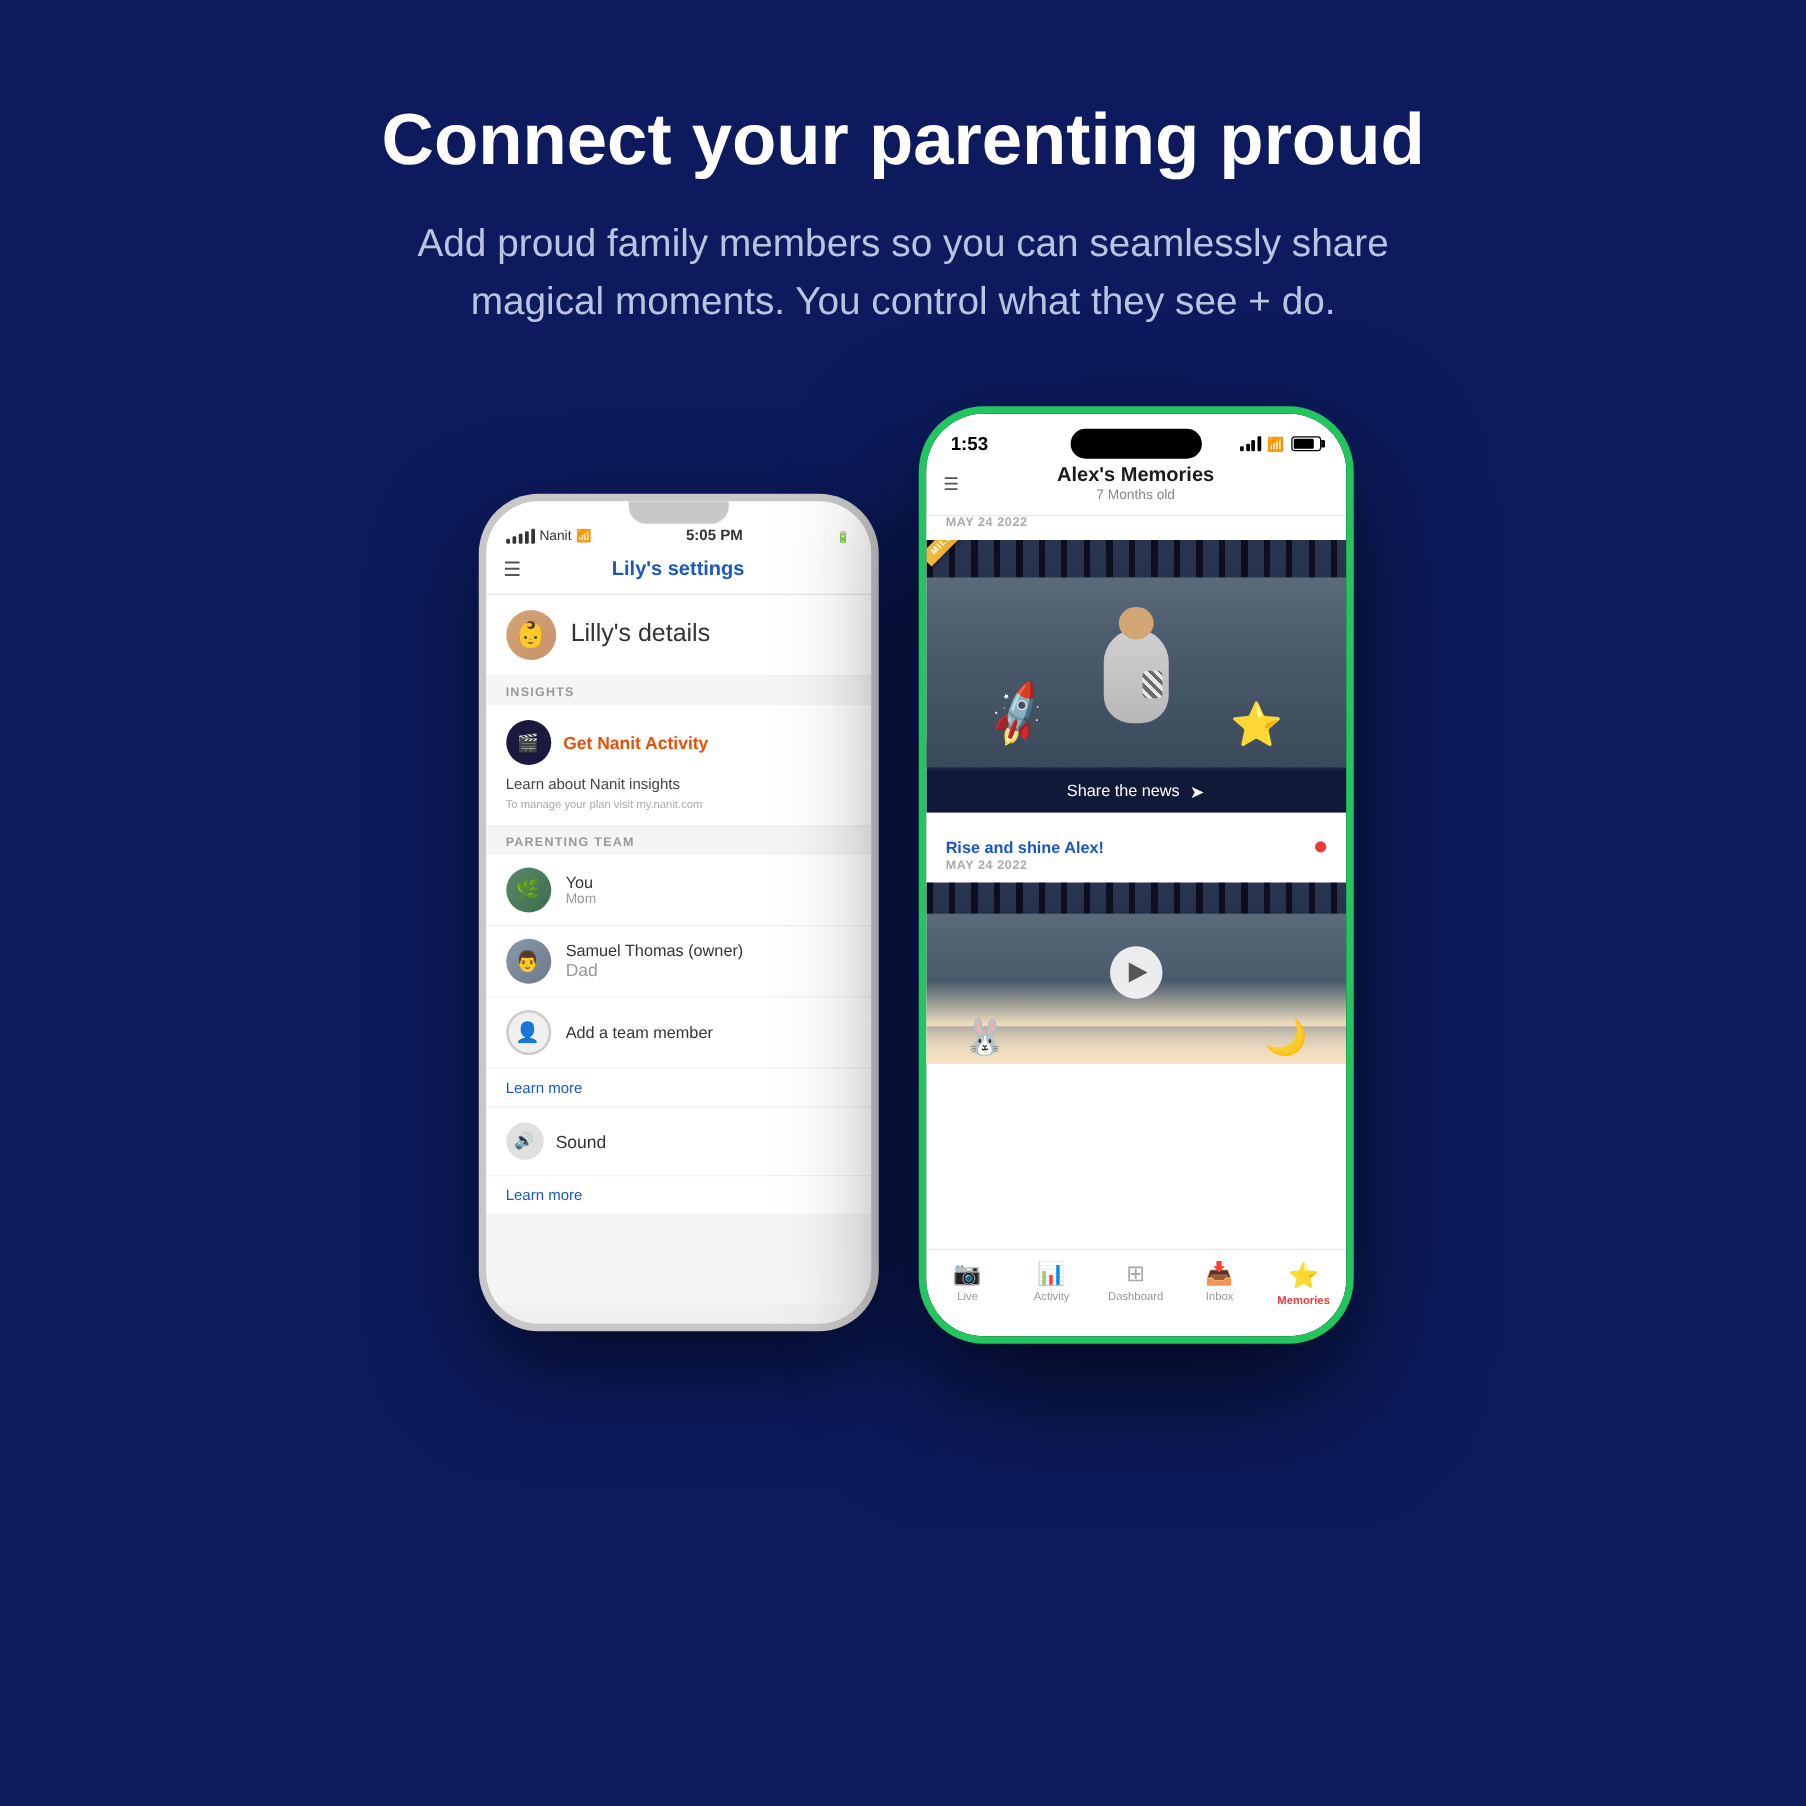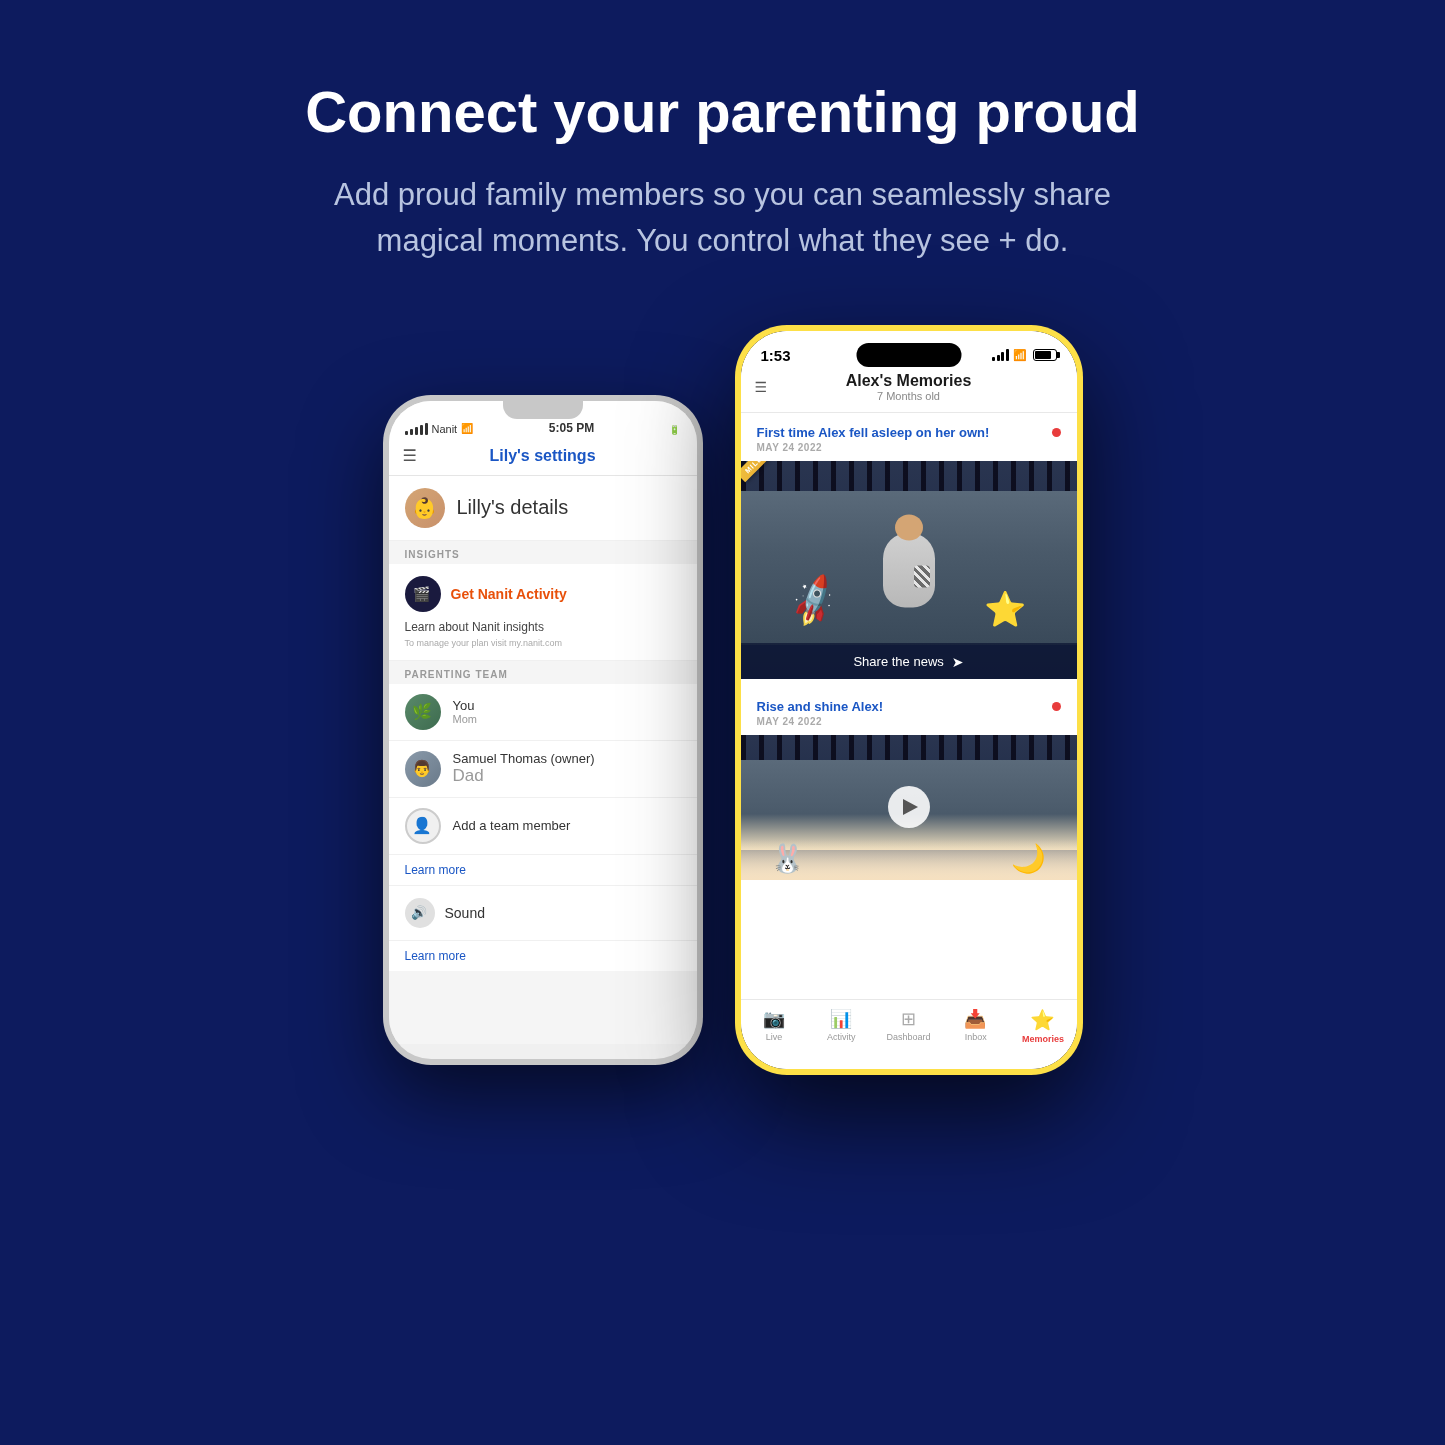--- a/index.html
+++ b/index.html
@@ -87,21 +87,21 @@
               <div style="font-size:11px; color:#999;">Mom</div>
             </div>
           </div>
 
           <div style="background:#fff; display:flex; align-items:center; padding:10px 16px; border-bottom:1px solid #f0f0f0;">
             <div style="width:36px; height:36px; border-radius:50%; margin-right:12px; background:linear-gradient(135deg,#8a9aaa,#6a7a8a); display:flex; align-items:center; justify-content:center; flex-shrink:0; overflow:hidden;">
               <span style="font-size:16px;">👨</span>
             </div>
             <div>
               <div style="font-size:13px; color:#333; font-weight:500;">Samuel Thomas (owner)</div>
-              <div style="font-size:17px; color:#999;">Dad</div>
+              <div style="font-size:14px; color:#999;">Dad</div>
             </div>
           </div>
 
           <div style="background:#fff; display:flex; align-items:center; padding:10px 16px; border-bottom:1px solid #f0f0f0;">
             <div style="width:36px; height:36px; border-radius:50%; margin-right:12px; border:2px solid #ccc; background:#f0f0f0; display:flex; align-items:center; justify-content:center; flex-shrink:0;">
               <span style="font-size:16px; color:#999;">👤</span>
             </div>
             <div style="font-size:13px; color:#333; font-weight:500;">Add a team member</div>
           </div>
 
@@ -111,21 +111,21 @@
             <div style="width:30px; height:30px; border-radius:50%; background:#e0e0e0; display:flex; align-items:center; justify-content:center; font-size:13px;">🔊</div>
             <span style="font-size:14px; color:#333;">Sound</span>
           </div>
 
           <div style="font-size:12px; color:#1a56c4; padding:8px 16px; background:#fff;">Learn more</div>
 
         </div>
       </div>
     </div>
 
-    <div style="position:absolute; right:0; top:0; width:348px; height:750px; background:#fde047; border-radius:52px; box-shadow:0 40px 100px rgba(0,0,0,0.7); z-index:2; overflow:hidden;">
+    <div style="position:absolute; right:0; top:0; width:348px; height:750px; background:#22c55e; border-radius:52px; box-shadow:0 40px 100px rgba(0,0,0,0.7); z-index:2; overflow:hidden;">
       <div style="position:absolute; inset:6px; background:#111; border-radius:46px; overflow:hidden;">
         <div style="position:absolute; inset:0; background:#f8f8f8; border-radius:46px; overflow:hidden; display:flex; flex-direction:column;">
 
           <div style="position:absolute; top:12px; left:50%; transform:translateX(-50%); width:105px; height:24px; background:#000; border-radius:20px; z-index:10;"></div>
 
           <div style="background:#fff; padding:16px 20px 4px; display:flex; justify-content:space-between; align-items:center; flex-shrink:0;">
             <span style="font-size:15px; font-weight:700; color:#000;">1:53</span>
             <div style="display:flex; align-items:center; gap:5px;">
 
               <div style="display:flex; align-items:flex-end; gap:1.5px;">
@@ -148,24 +148,20 @@
             <span style="position:absolute; left:14px; font-size:14px; color:#555;">☰</span>
             <div style="text-align:center;">
               <div style="font-size:16px; font-weight:700; color:#1a1a1a;">Alex's Memories</div>
               <div style="font-size:11px; color:#888;">7 Months old</div>
             </div>
           </div>
 
           <div style="flex:1; overflow-y:auto; background:#fff;">
 
             <div style="background:#fff; margin-bottom:1px;">
-              <div style="display:flex; align-items:center; justify-content:space-between; padding:12px 16px 2px;">
-                <span style="font-size:13px; font-weight:600; color:#1a56c4; flex:1; padding-right:8px;">First time Alex fell asleep on her own!</span>
-                <div style="width:9px; height:9px; border-radius:50%; background:#e83c3c; flex-shrink:0;"></div>
-              </div>
               <div style="font-size:10px; color:#aaa; letter-spacing:0.5px; padding:0 16px 8px; font-weight:600;">MAY 24 2022</div>
 
               <div style="position:relative; width:100%; height:218px; background:linear-gradient(180deg,#2a3550 0%, #1e2b47 50%, #151f38 100%); overflow:hidden;">
 
                 <div style="position:absolute; top:0; left:0; right:0; height:30px; background:repeating-linear-gradient(90deg,#0a0a1a 0px,#0a0a1a 5px,transparent 5px,transparent 18px); opacity:0.9;"></div>
 
                 <div style="position:absolute; bottom:36px; left:0; right:0; height:20px; background:repeating-linear-gradient(90deg,#0a0a1a 0px,#0a0a1a 5px,transparent 5px,transparent 18px); opacity:0.9;"></div>
 
                 <div style="position:absolute; top:30px; left:0; right:0; bottom:36px; background:linear-gradient(180deg, #5a6a7a 0%, #4a5a6a 40%, #3a4a5a 100%);"></div>
 

